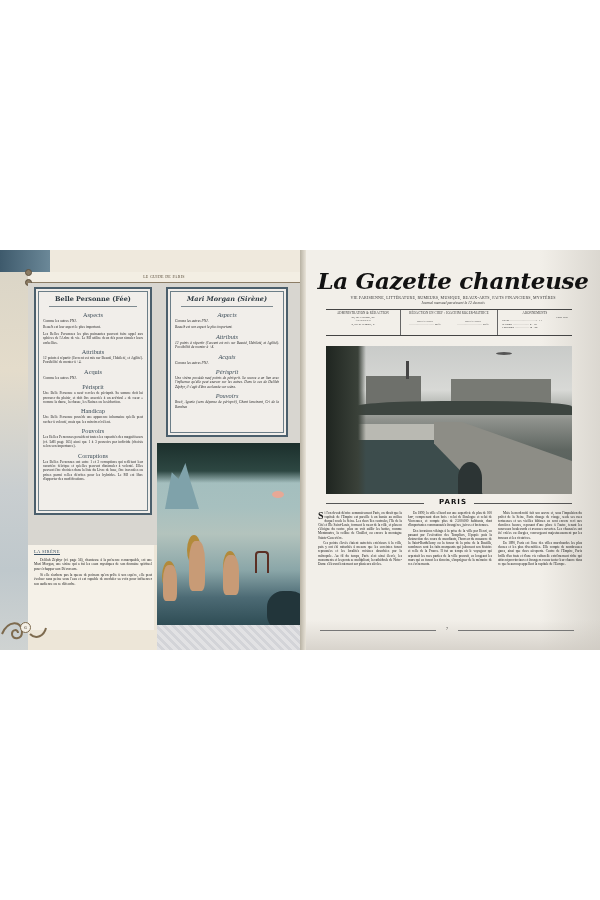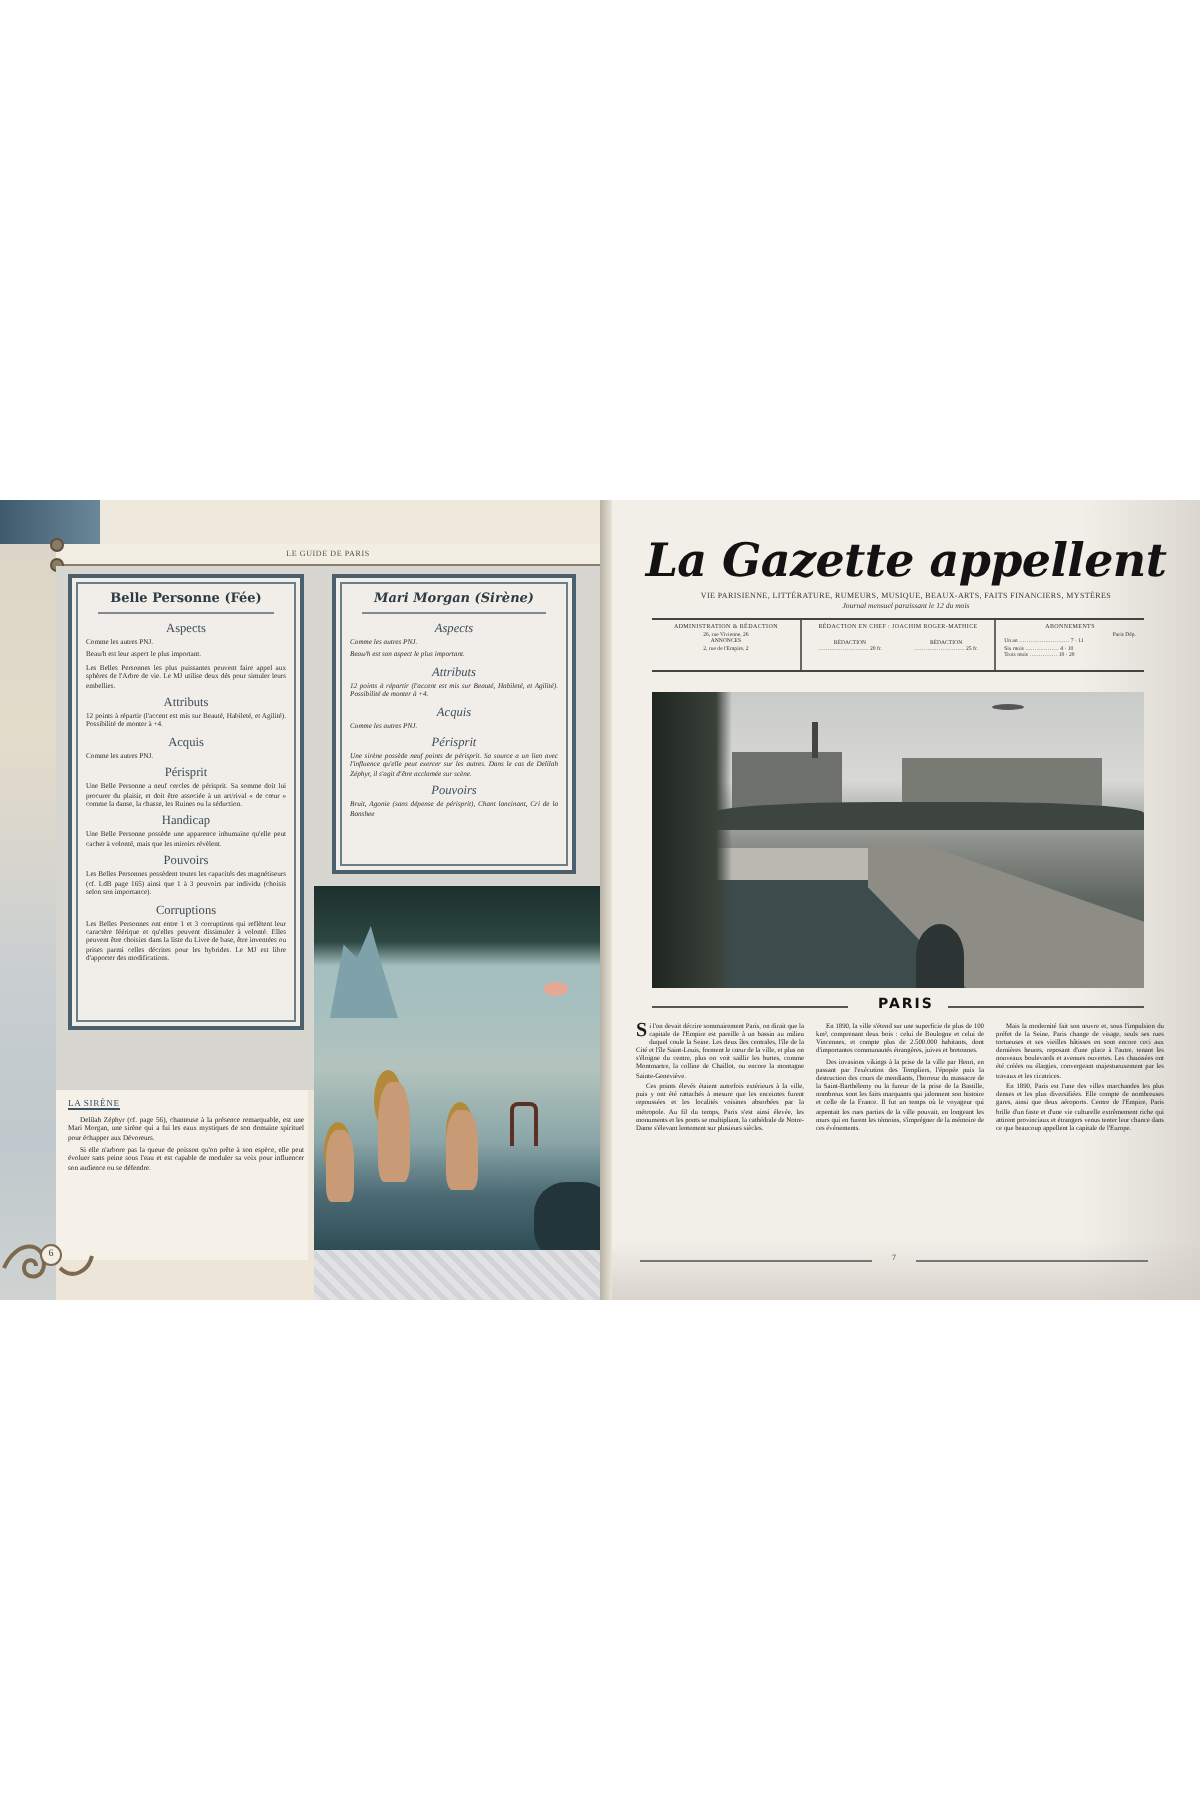--- a/index.html
+++ b/index.html
@@ -150,21 +150,21 @@
       <path d="M30 24 C36 30, 44 26, 46 18" fill="none" stroke="#7d6a4e" stroke-width="2"></path>
     </svg>
     <div class="page-num-left">6</div>
   </div>
 
   <div class="gutter"></div>
 
   <div class="right-page">
     <div class="right-stain"></div>
     <div class="right-stain2"></div>
-    <div class="masthead">La Gazette appellent</div>
+    <div class="masthead">La Gazette chanteuse</div>
     <div class="subtitle">VIE PARISIENNE, LITTÉRATURE, RUMEURS, MUSIQUE, BEAUX-ARTS, FAITS FINANCIERS, MYSTÈRES</div>
     <div class="subtitle2">Journal mensuel paraissant le 12 du mois</div>
 
     <div class="info-bar">
       <div class="info-col">
         <div class="h">ADMINISTRATION &amp; RÉDACTION</div>
         <div>26, rue Vivienne, 26</div>
         <div>ANNONCES</div>
         <div>2, rue de l'Empire, 2</div>
       </div>

